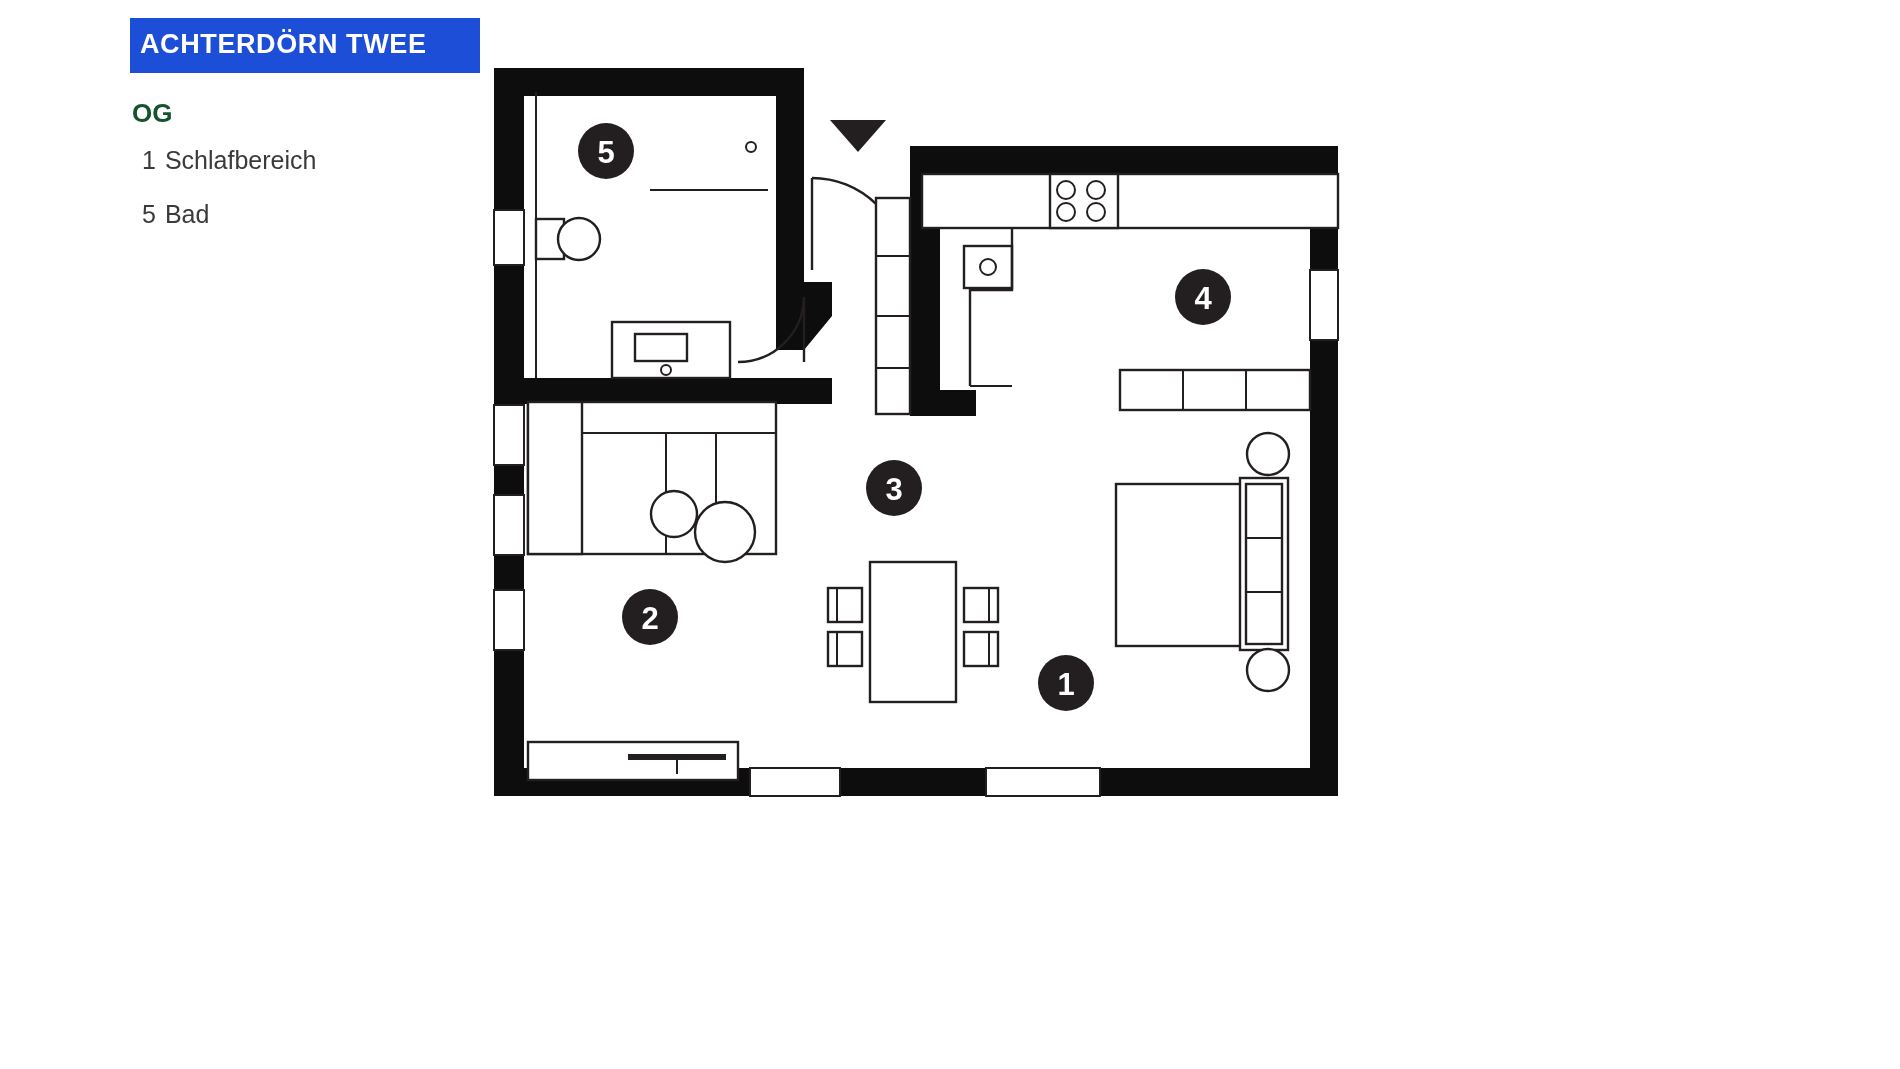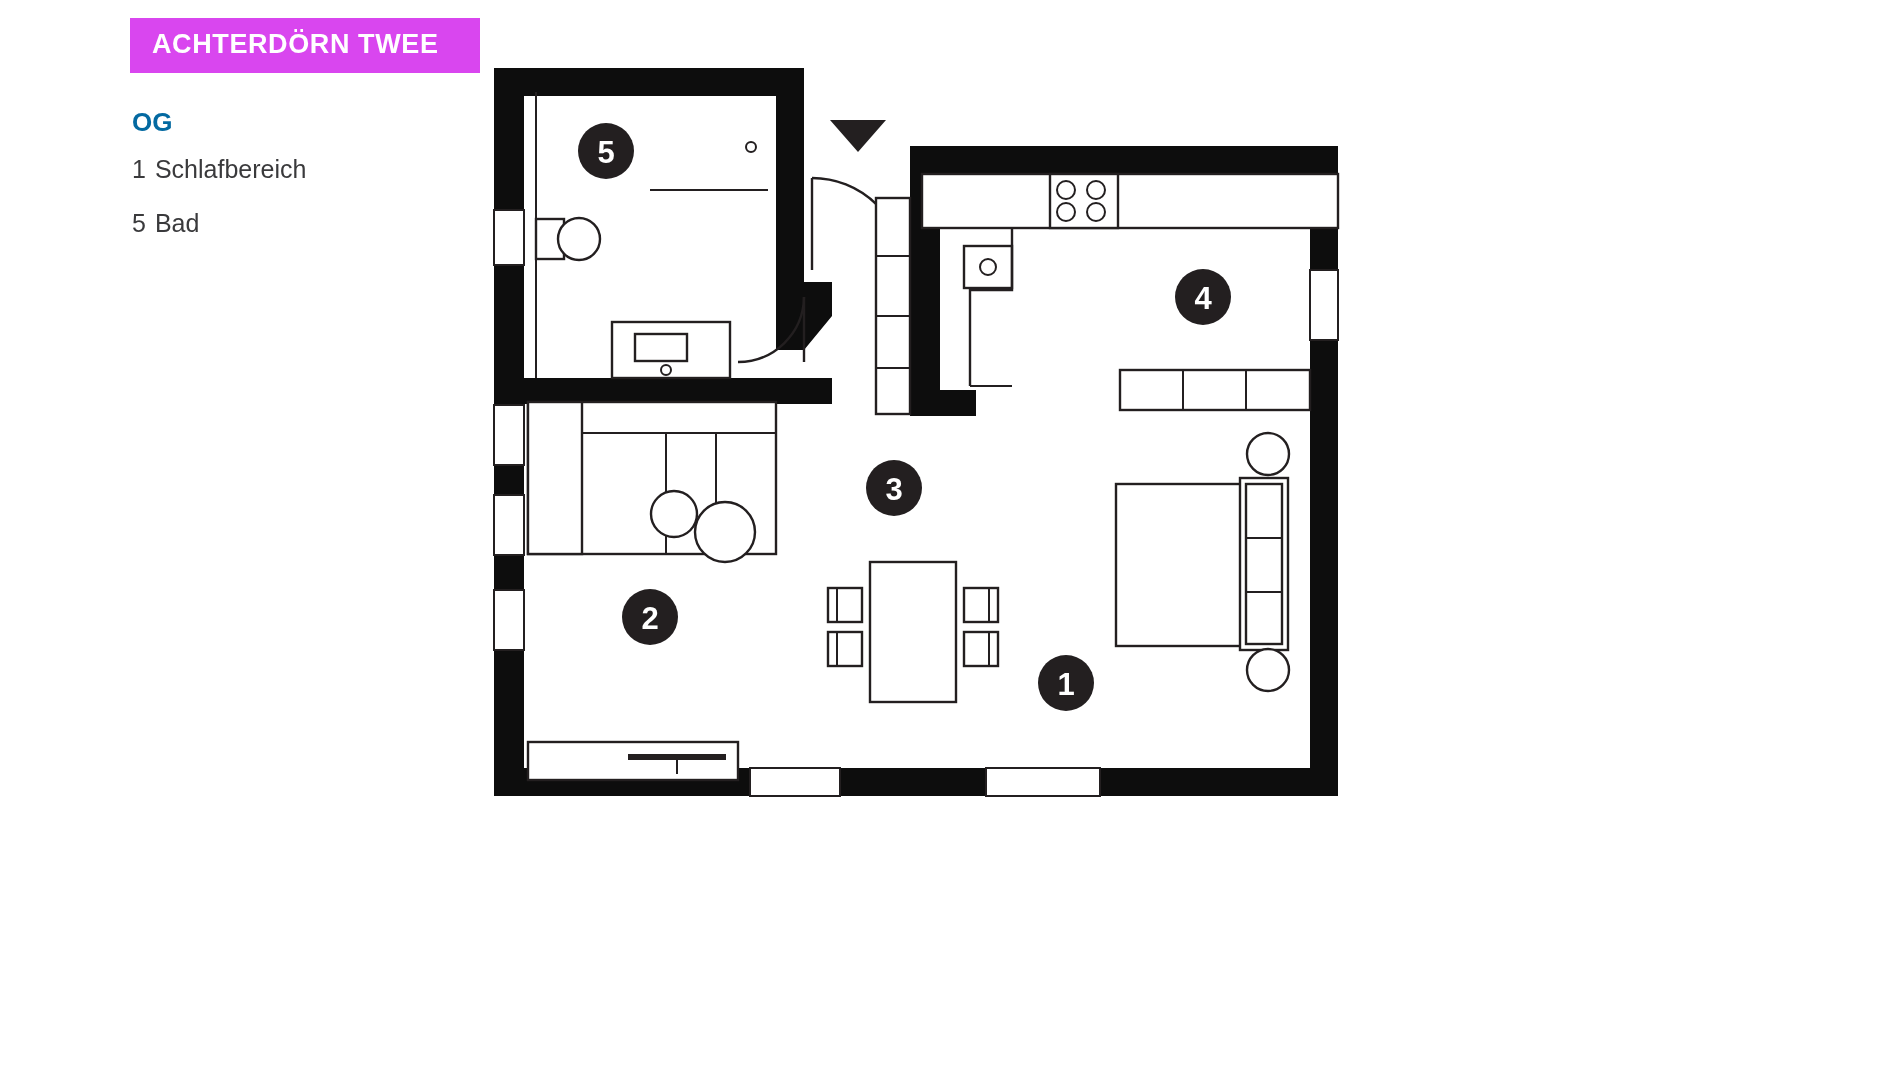--- a/index.html
+++ b/index.html
@@ -23,45 +23,45 @@
     background: #ffffff;
   }
   
   #legend {
     position: absolute;
     left: 130px;
     top: 18px;
     width: 400px;
   }
   #title-bar {
-    background: #d946ef;
+    background: #1d4ed8;
     color: #ffffff;
-    padding: 13px 22px 15px 22px;
+    padding: 13px 22px 15px 10px;
     display: inline-block;
     min-width: 350px;
     box-sizing: border-box;
   }
   #title-bar .title-text {
     font-size: 27px;
     font-weight: bold;
     letter-spacing: 0.6px;
     line-height: 1;
     white-space: nowrap;
   }
   #floor-label {
     font-size: 26px;
     font-weight: bold;
-    margin-top: 36px;
+    margin-top: 27px;
     margin-left: 2px;
     line-height: 1;
-    color: #0369a1;
+    color: #14532d;
   }
   #legend-list {
     margin-top: 22px;
-    margin-left: 2px;
+    margin-left: 12px;
   }
   .legend-item {
     font-size: 25px;
     line-height: 1;
     margin-bottom: 29px;
     color: #3a3a3c;
     white-space: nowrap;
     font-weight: 400;
   }
   .legend-item .lg-num { margin-right: 9px; }

